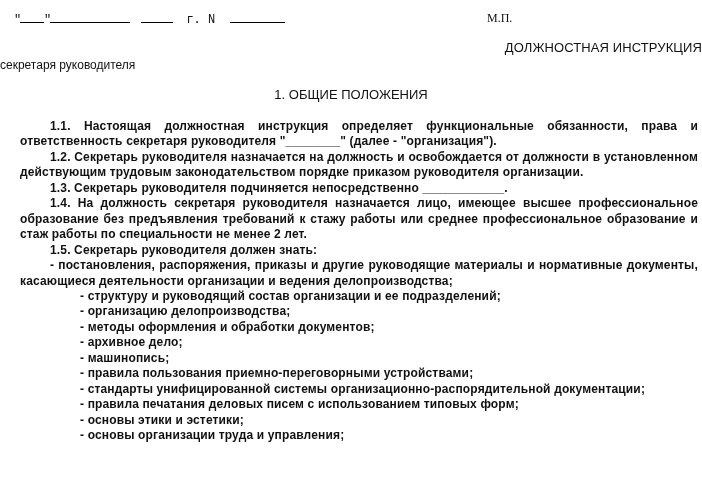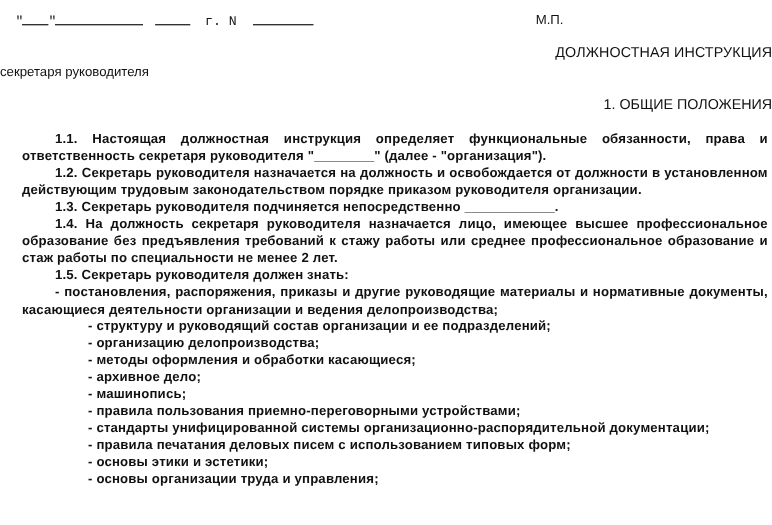--- a/index.html
+++ b/index.html
@@ -32,21 +32,21 @@
       vertical-align: baseline;
     }
     .header-row .q {
       display: inline-block;
       width: 6px;
     }
     .mp {
       position: absolute;
       top: 10px;
       left: 487px;
-      font-family: Liberation Sans, sans-serif;
+      font-family: Liberation Serif, serif;
       font-size: 12px;
       line-height: 16px;
     }
     .title {
       position: absolute;
       top: 40px;
       left: 0;
       width: 702px;
       text-align: right;
       font-size: 13px;
@@ -60,21 +60,21 @@
       width: 702px;
       text-align: left;
       font-size: 12px;
       line-height: 15px;
     }
     .section {
       position: absolute;
       top: 87px;
       left: 0;
       width: 702px;
-      text-align: right;
+      text-align: center;
       font-size: 13px;
       line-height: 16px;
     }
     .body {
       position: absolute;
       top: 119px;
       left: 20px;
       width: 678px;
       font-size: 12px;
       line-height: 15.45px;
@@ -114,21 +114,21 @@
 
 <div class="body">
   <p>1.1. Настоящая должностная инструкция определяет функциональные обязанности, права и ответственность секретаря руководителя "________" (далее - "организация").</p>
   <p>1.2. Секретарь руководителя назначается на должность и освобождается от должности в установленном действующим трудовым законодательством порядке приказом руководителя организации.</p>
   <p>1.3. Секретарь руководителя подчиняется непосредственно ____________.</p>
   <p>1.4. На должность секретаря руководителя назначается лицо, имеющее высшее профессиональное образование без предъявления требований к стажу работы или среднее профессиональное образование и стаж работы по специальности не менее 2 лет.</p>
   <p>1.5. Секретарь руководителя должен знать:</p>
   <p class="li wrap">- постановления, распоряжения, приказы и другие руководящие материалы и нормативные документы, касающиеся деятельности организации и ведения делопроизводства;</p>
   <p class="li">- структуру и руководящий состав организации и ее подразделений;</p>
   <p class="li">- организацию делопроизводства;</p>
-  <p class="li">- методы оформления и обработки касающиеся;</p>
+  <p class="li">- методы оформления и обработки документов;</p>
   <p class="li">- архивное дело;</p>
   <p class="li">- машинопись;</p>
   <p class="li">- правила пользования приемно-переговорными устройствами;</p>
   <p class="li">- стандарты унифицированной системы организационно-распорядительной документации;</p>
   <p class="li">- правила печатания деловых писем с использованием типовых форм;</p>
   <p class="li">- основы этики и эстетики;</p>
   <p class="li">- основы организации труда и управления;</p>
 </div>
 
 </body></html>

